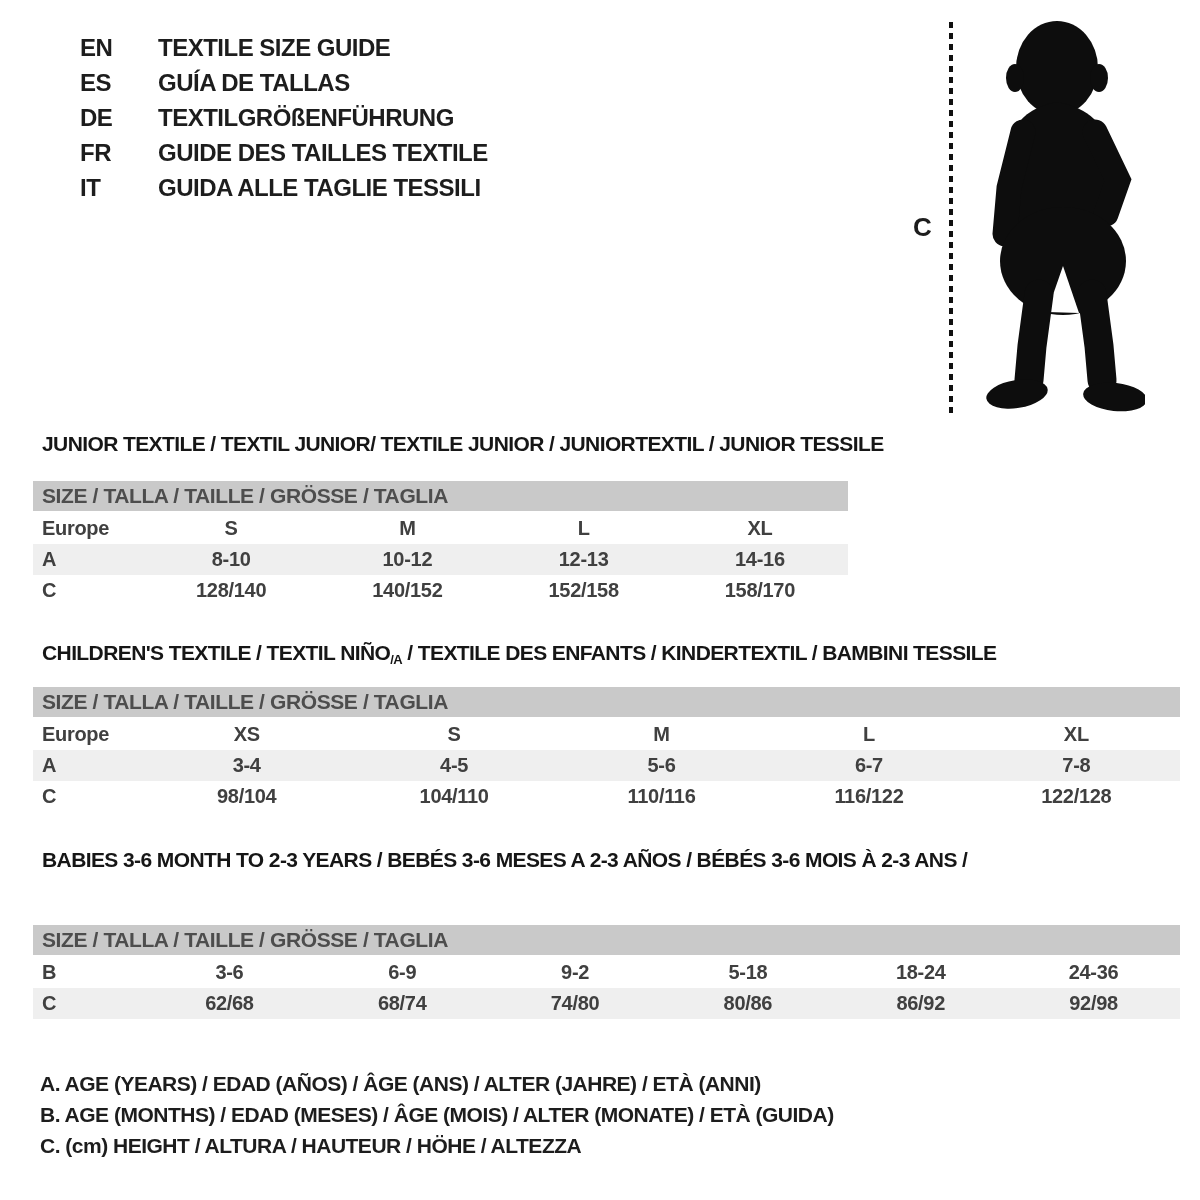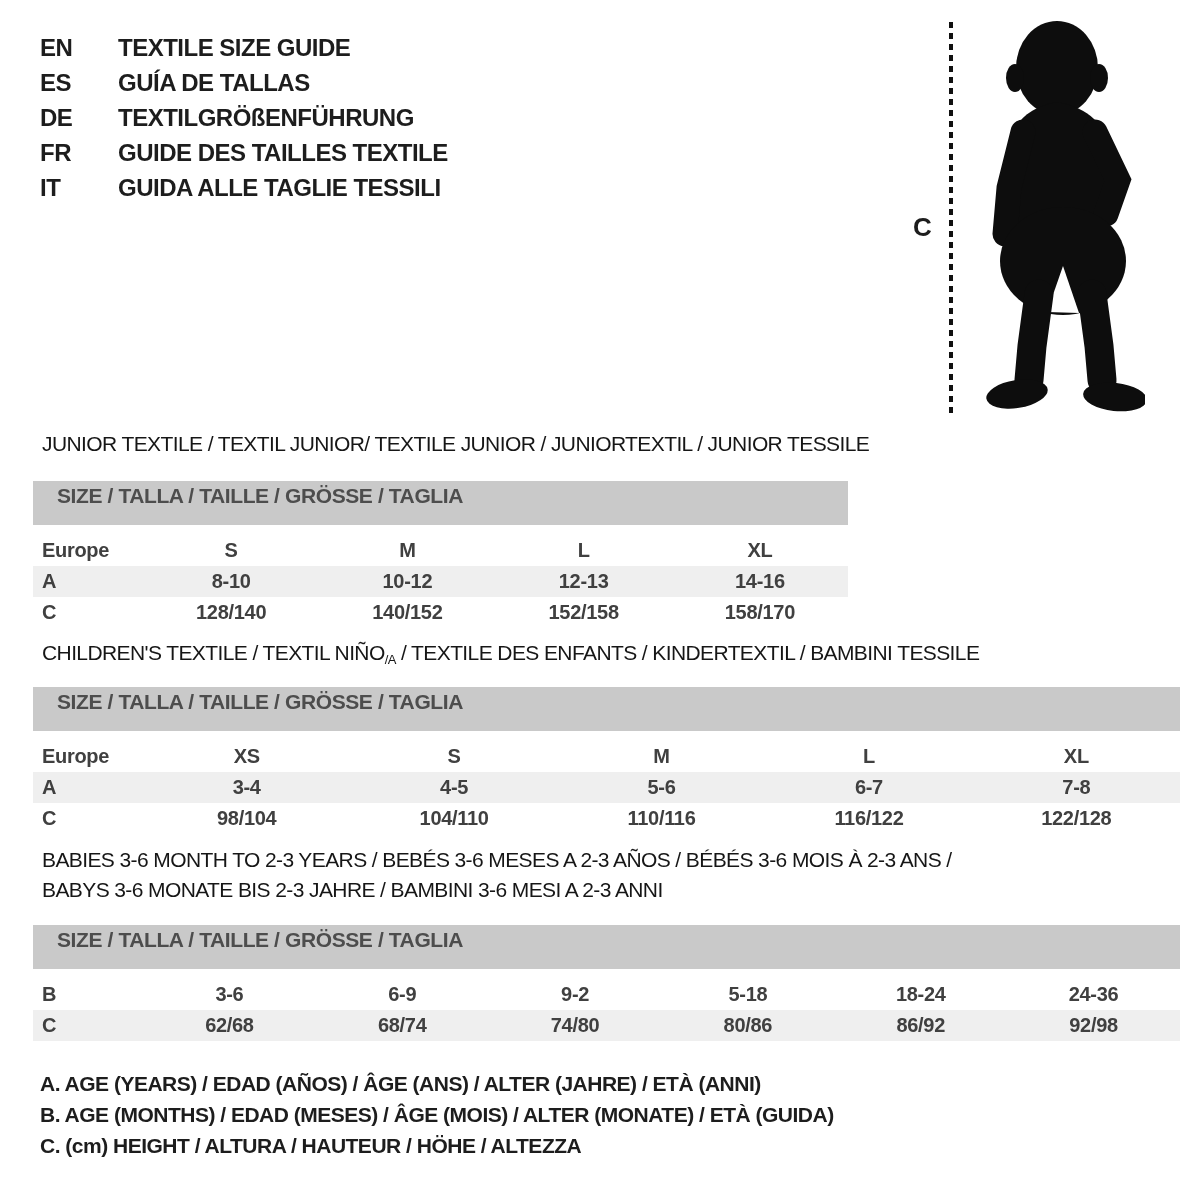--- a/index.html
+++ b/index.html
@@ -3,47 +3,47 @@
 <meta charset="utf-8">
 <style>
   html,body{margin:0;padding:0;}
   body{
     width:1200px;height:1200px;position:relative;background:#ffffff;
     font-family:"Liberation Sans","DejaVu Sans",sans-serif;
     color:#1d1d1d;overflow:hidden;
   }
   
   .lang-block{position:absolute;left:40px;top:30px;}
-  .lang-row{display:flex;height:35px;line-height:35px;}
+  .lang-row{display:flex;height:35px;line-height:35px;margin-left:40px;}
   .lang-code{width:78px;font-size:24px;font-weight:700;letter-spacing:-0.5px;}
   .lang-label{font-size:24px;font-weight:700;letter-spacing:-0.5px;white-space:nowrap;}
 
   
   .figure-area{position:absolute;left:905px;top:14px;width:260px;height:406px;}
   .c-label{position:absolute;left:8px;top:198px;font-size:26px;font-weight:700;}
   .dash-line{
     position:absolute;left:44px;top:8px;width:4px;height:392px;
     background:repeating-linear-gradient(to bottom,#101010 0 6px,transparent 6px 11px);
   }
   .figure-svg{position:absolute;left:60px;top:2px;}
 
   
   .sec-heading{
-    position:absolute;left:42px;font-size:21px;font-weight:400;
+    position:absolute;left:42px;font-size:21px;font-weight:700;
     letter-spacing:-0.6px;white-space:nowrap;color:#161616;
   }
   .sec-heading .subsc{font-size:13px;vertical-align:-4px;}
   .heading-line{height:30px;line-height:30px;}
 
   
   .sg-table{position:absolute;left:33px;}
   .t-header{
-    height:44px;line-height:30px;background:#c9c9c9;color:#4d4d4d;
+    height:30px;line-height:30px;background:#c9c9c9;color:#4d4d4d;
     font-size:21px;font-weight:700;letter-spacing:-0.4px;
-    padding-left:24px;margin-bottom:10px;
+    padding-left:9px;margin-bottom:2px;
   }
   .t-row{display:flex;height:31px;line-height:31px;font-size:20px;font-weight:700;letter-spacing:-0.3px;color:#404040;}
   .t-row .c0{width:110px;padding-left:9px;box-sizing:border-box;}
   .t-row .cd{flex:1;text-align:center;}
   .stripe{background:#efefef;}
 
   
   .legend{position:absolute;left:40px;top:1068px;}
   .legend-line{height:31px;line-height:31px;font-size:21px;font-weight:700;letter-spacing:-0.5px;white-space:nowrap;}
 </style>
@@ -146,21 +146,20 @@
       <div class="cd">98/104</div>
       <div class="cd">104/110</div>
       <div class="cd">110/116</div>
       <div class="cd">116/122</div>
       <div class="cd">122/128</div>
     </div>
   </div>
 
   <div class="sec-heading" style="top:845px;">
     <div class="heading-line">BABIES 3-6 MONTH TO 2-3 YEARS / BEBÉS 3-6 MESES A 2-3 AÑOS / BÉBÉS 3-6 MOIS À 2-3 ANS /</div>
-    <div class="heading-line">BABYS 3-6 MONATE BIS 2-3 JAHRE / BAMBINI 3-6 MESI A 2-3 ANNI</div>
   </div>
   <div class="sg-table" style="top:925px;width:1147px;">
     <div class="t-header">SIZE / TALLA / TAILLE / GRÖSSE / TAGLIA</div>
     <div class="t-row">
       <div class="c0">B</div>
       <div class="cd">3-6</div>
       <div class="cd">6-9</div>
       <div class="cd">9-2</div>
       <div class="cd">5-18</div>
       <div class="cd">18-24</div>

